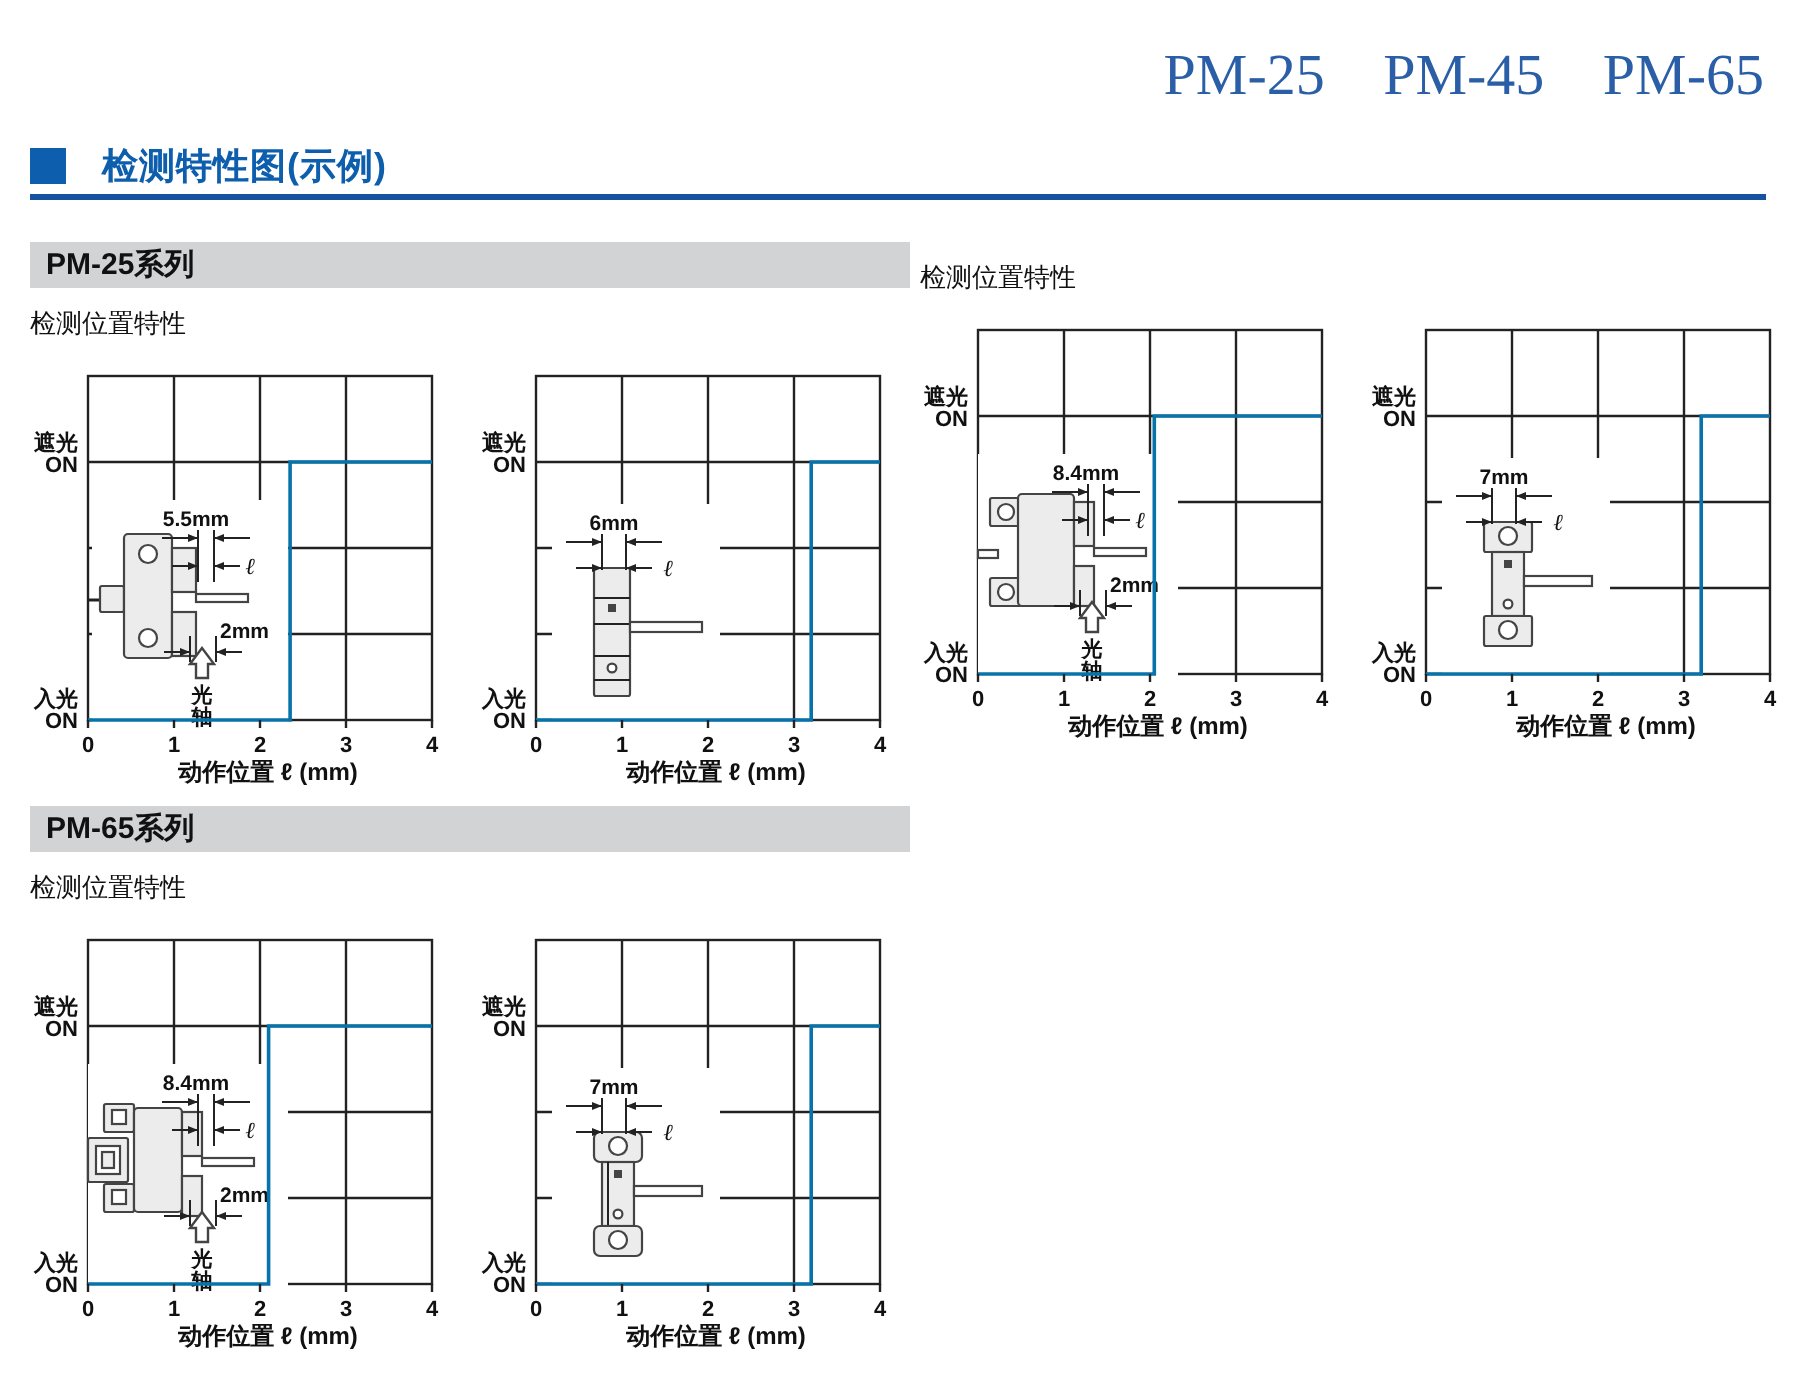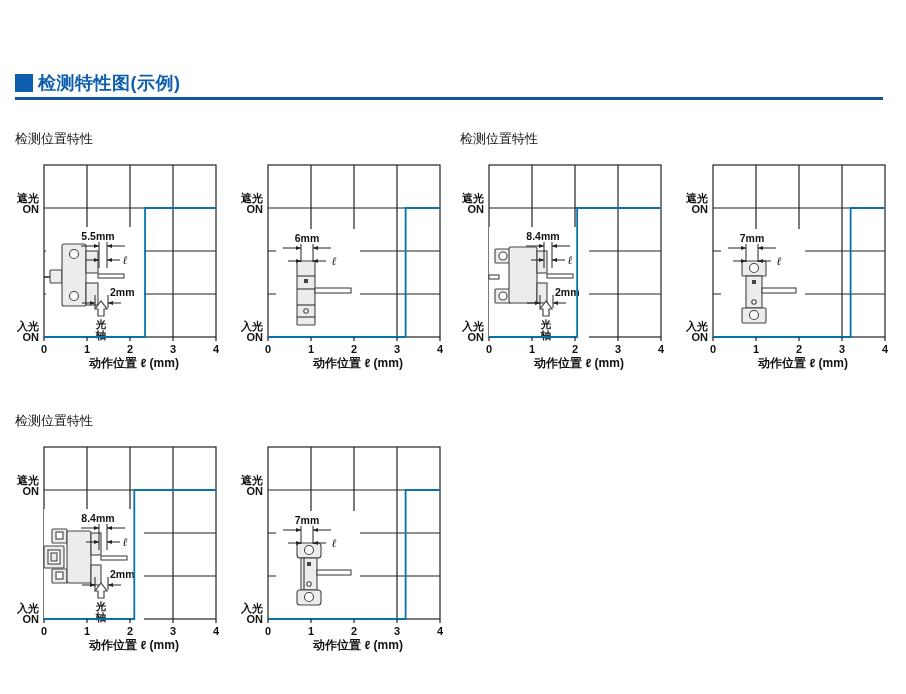--- a/index.html
+++ b/index.html
@@ -1,48 +1,50 @@
 <!DOCTYPE html>
 <html><head>
 <meta charset="utf-8">
 <style>
   html,body{margin:0;padding:0;background:#fff;}
   .page{position:relative;width:906px;height:694px;background:#fff;overflow:hidden;
         font-family:"Liberation Sans",sans-serif;color:#111;}
   .doc-title{position:absolute;top:22px;right:24px;font-family:"Liberation Serif",serif;
         font-size:29px;color:#2a5fa8;word-spacing:22px;white-space:nowrap;}
-  .heading{position:absolute;top:71px;left:15px;display:flex;align-items:center;gap:5px;}
+  .heading{position:absolute;top:71px;left:15px;display:flex;align-items:center;gap:18px;}
   .heading .sq{width:18px;height:18px;background:#0d5fae;}
   .heading .txt{font-size:18px;font-weight:700;color:#0d5fae;letter-spacing:.5px;}
   .rule{position:absolute;top:97px;left:15px;width:868px;height:3px;background:#15539f;}
   .section{position:absolute;}
   .sec-pm25{left:15px;top:121px;width:440px;}
   .sec-pm45{left:460px;top:121px;width:423px;}
   .sec-pm65{left:15px;top:403px;width:440px;}
   .series-bar{height:23px;background:#d2d3d5;font-size:15px;font-weight:700;color:#111;
         line-height:23px;padding-left:8px;}
   .sub{margin-top:10px;font-size:13px;font-weight:400;height:15px;line-height:15px;}
   .charts{display:flex;gap:14px;margin-top:12px;margin-left:-3px;}
   .chart{width:210px;height:212px;}
   svg{display:block;}
   svg text{fill:#111;}
 </style>
 </head>
 <body>
 
 <div class="page">
 
+  <div class="doc-title">PM-25 PM-45 PM-65</div>
 
   <div class="heading">
     <span class="sq"></span>
     <span class="txt">检测特性图(示例)</span>
   </div>
   <div class="rule"></div>
 
   <div class="section sec-pm25">
+    <div class="series-bar">PM-25系列</div>
     <div class="sub">检测位置特性</div>
     <div class="charts">
       <div class="chart">
           <svg width="210" height="212" viewBox="0 0 210 212">
             <g stroke="#222" stroke-width="1.2" fill="none">
               <rect x="32" y="7" width="172" height="172"></rect>
               <line x1="75" y1="7" x2="75" y2="179"></line>
               <line x1="32" y1="50" x2="204" y2="50"></line>
               <line x1="118" y1="7" x2="118" y2="179"></line>
               <line x1="32" y1="93" x2="204" y2="93"></line>
@@ -270,20 +272,21 @@
             <text x="161" y="195" font-size="11" font-weight="700" text-anchor="middle" font-family="&quot;Liberation Sans&quot;,sans-serif">3</text>
             <line x1="204" y1="179" x2="204" y2="183" stroke="#222" stroke-width="1.2"></line>
             <text x="204" y="195" font-size="11" font-weight="700" text-anchor="middle" font-family="&quot;Liberation Sans&quot;,sans-serif">4</text>
             <text x="122" y="209" font-size="12" font-weight="700" text-anchor="middle" font-family="&quot;Liberation Sans&quot;,sans-serif">动作位置 ℓ (mm)</text>
           </svg>
         </div>
     </div>
   </div>
 
   <div class="section sec-pm65">
+    <div class="series-bar">PM-65系列</div>
     <div class="sub">检测位置特性</div>
     <div class="charts">
       <div class="chart">
           <svg width="210" height="212" viewBox="0 0 210 212">
             <g stroke="#222" stroke-width="1.2" fill="none">
               <rect x="32" y="7" width="172" height="172"></rect>
               <line x1="75" y1="7" x2="75" y2="179"></line>
               <line x1="32" y1="50" x2="204" y2="50"></line>
               <line x1="118" y1="7" x2="118" y2="179"></line>
               <line x1="32" y1="93" x2="204" y2="93"></line>

